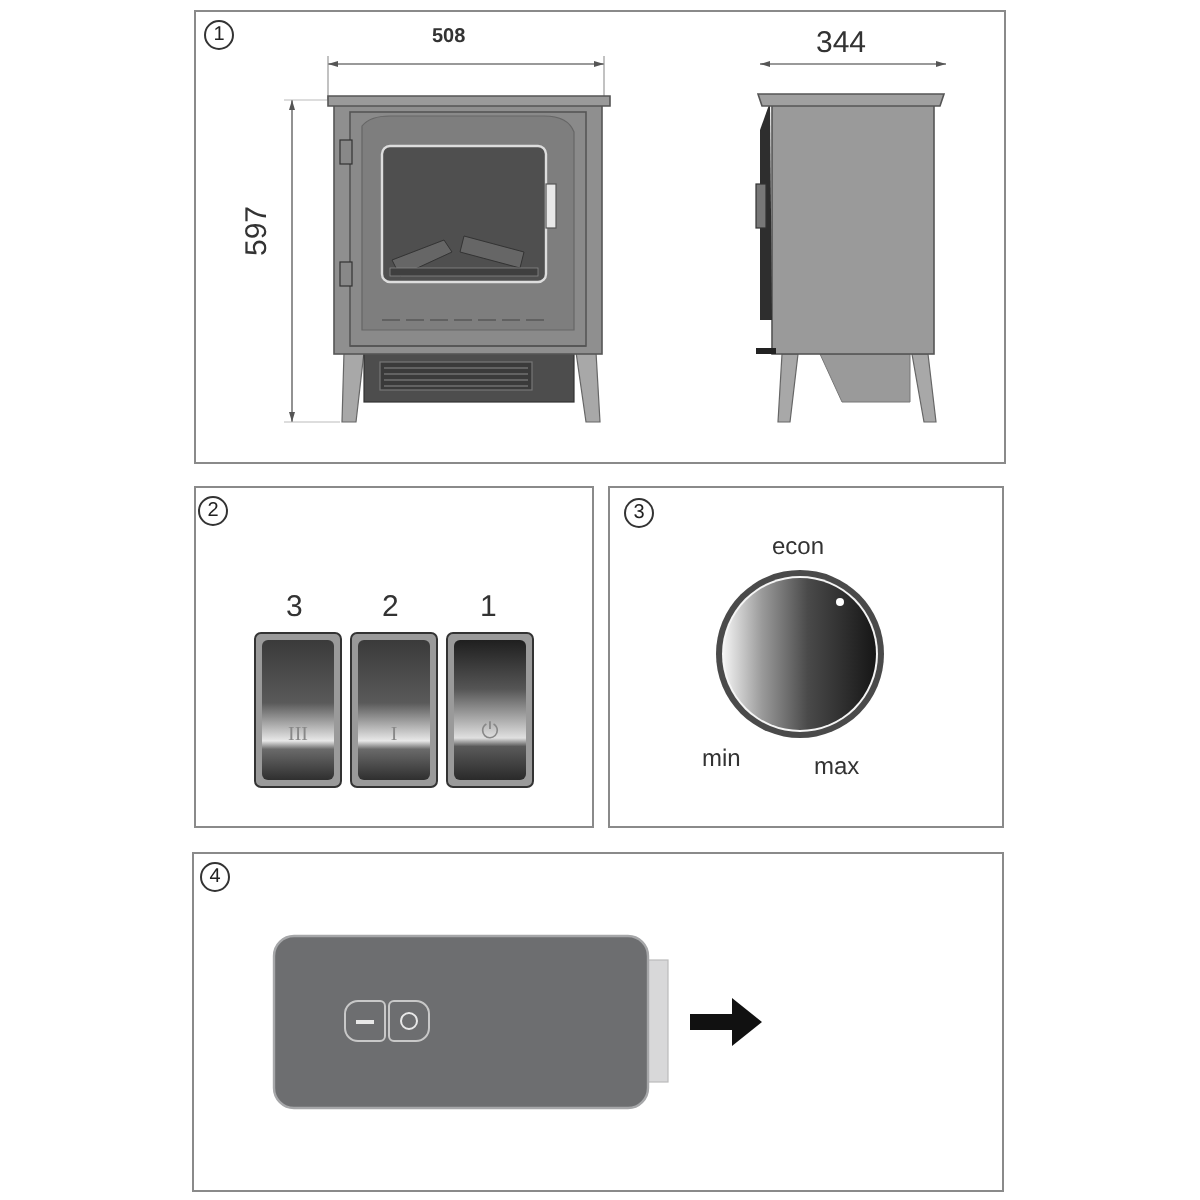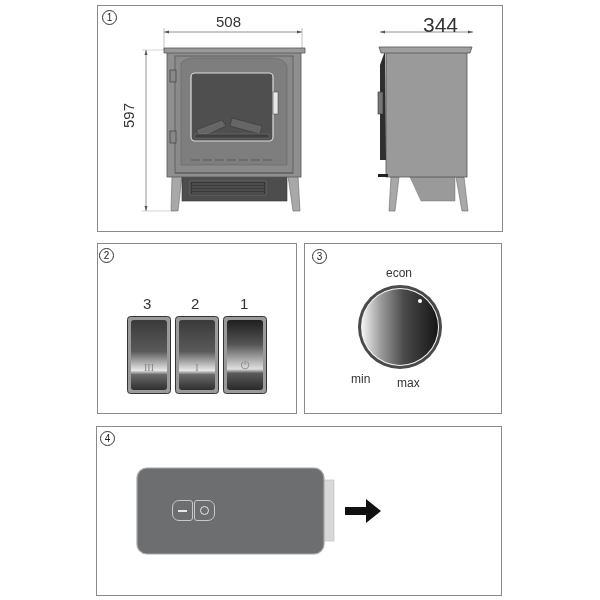--- a/index.html
+++ b/index.html
@@ -25,22 +25,22 @@
   <line x1="380" y1="32" x2="473" y2="32" stroke="#777" stroke-width="0.8"></line>
   <polygon points="380,32 385,30.5 385,33.5" fill="#555"></polygon>
   <polygon points="473,32 468,30.5 468,33.5" fill="#555"></polygon>
 
   <line x1="146" y1="50" x2="146" y2="211" stroke="#777" stroke-width="0.8"></line>
   <line x1="142" y1="50" x2="165" y2="50" stroke="#bbb" stroke-width="0.6"></line>
   <line x1="142" y1="211" x2="170" y2="211" stroke="#bbb" stroke-width="0.6"></line>
   <polygon points="146,50 144.5,55 147.5,55" fill="#555"></polygon>
   <polygon points="146,211 144.5,206 147.5,206" fill="#555"></polygon>
 </svg>
-<div class="txt" style="left:216px; top:13px; font-size:15px;">508</div>
-<div class="txt" style="left:408px; top:13px; font-size:21px;margin-left:15px;">344</div>
+<div class="txt" style="left:216px; top:13px; font-size:10px;font-weight:bold;">508</div>
+<div class="txt" style="left:408px; top:13px; font-size:15px;">344</div>
 <div class="txt" style="left:120px; top:128px; font-size:15px; transform:rotate(-90deg); transform-origin:left top;">597</div>
 
 <svg style="left:0; top:0;" width="600" height="600">
 
   <polygon points="172,176 182,176 178,211 171,211" fill="#a8a8a8" stroke="#666" stroke-width="0.6"></polygon>
   <polygon points="288,176 298,176 300,211 293,211" fill="#a8a8a8" stroke="#666" stroke-width="0.6"></polygon>
 
   <rect x="182" y="176" width="105" height="25" fill="#4d4d4d" stroke="#333" stroke-width="0.6"></rect>
   <rect x="190" y="181" width="76" height="14" fill="#3a3a3a" stroke="#777" stroke-width="0.6"></rect>
   <g stroke="#8a8a8a" stroke-width="0.5">
@@ -133,21 +133,21 @@
     <rect x="4" y="4" width="36" height="70" rx="3" fill="url(#rk1)"></rect>
   </svg>
   <div style="position:absolute; left:0; width:44px; top:43px; text-align:center; font-family:'DejaVu Sans',sans-serif; font-size:11px; color:#888;">⏻</div>
 </div>
 
 <div class="panel" style="left:304px; top:243px; width:198px; height:171px;"></div>
 <div class="num" style="left:312px; top:249px;">3</div>
 
 <div class="txt" style="left:386px; top:266px; font-size:12px;text-align:right;">econ</div>
 <div class="txt" style="left:351px; top:372px; font-size:12px;">min</div>
-<div class="txt" style="left:397px; top:376px; font-size:12px;">max</div>
+<div class="txt" style="left:407px; top:376px; font-size:12px;">max</div>
 
 <svg style="left:0; top:0;" width="600" height="600">
   <defs>
     <linearGradient id="kn" x1="0" y1="0" x2="1" y2="0">
       <stop offset="0" stop-color="#f2f2f2"></stop>
       <stop offset="0.25" stop-color="#9a9a9a"></stop>
       <stop offset="0.55" stop-color="#4a4a4a"></stop>
       <stop offset="1" stop-color="#161616"></stop>
     </linearGradient>
   </defs>

